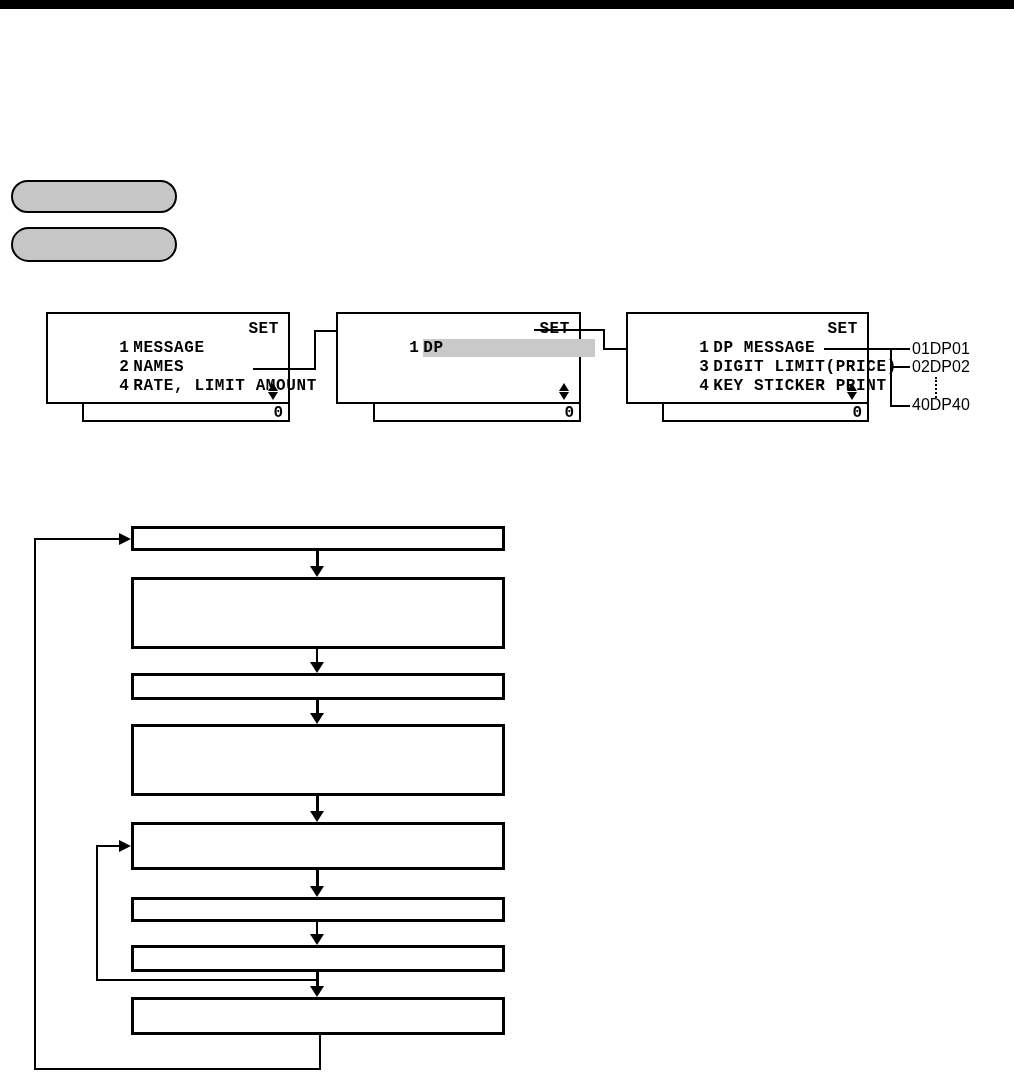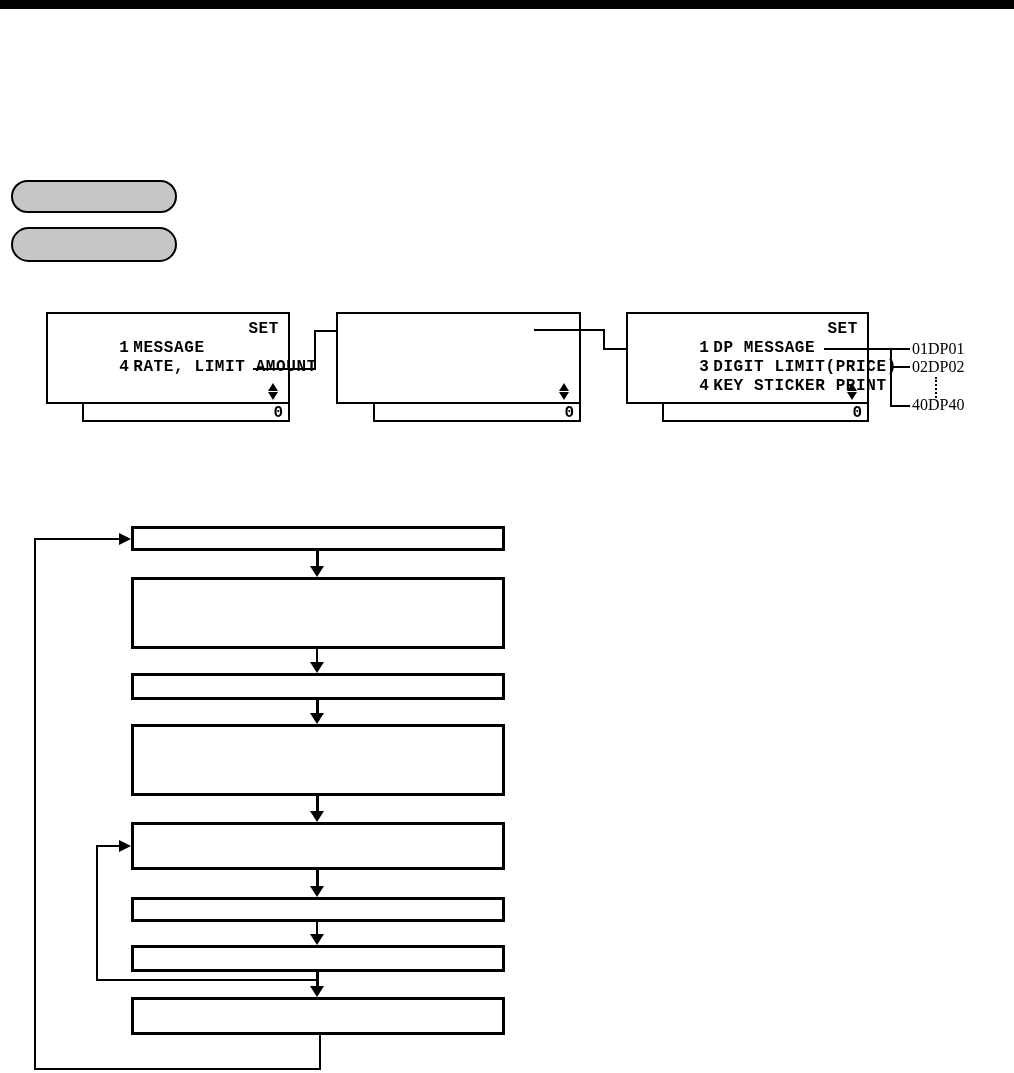--- a/index.html
+++ b/index.html
@@ -1,18 +1,18 @@
 <!DOCTYPE html>
 <html><head>
 <meta charset="utf-8">
 <style>
   html,body{margin:0;padding:0;background:#fff;}
   #canvas{position:relative;width:1014px;height:1073px;background:#ffffff;overflow:hidden;
           font-family:"Liberation Sans",sans-serif;}
-  .abs{position:absolute;font-family:Liberation Serif, serif;}
+  .abs{position:absolute;}
   
   .topbar{left:0;top:0;width:1014px;height:9px;background:#000;}
   
   .pill{left:11px;width:166px;background:#c6c6c6;border:2px solid #000;border-radius:18px;box-sizing:border-box;}
   
   .lcd{border:2px solid #000;background:#fff;box-sizing:border-box;z-index:1;
        font-family:"Liberation Mono","DejaVu Sans Mono",monospace;font-weight:700;
        font-size:16px;letter-spacing:0.6px;color:#000;padding-top:6px;}
   .lcd-row{position:relative;height:19px;line-height:19px;padding-left:10px;white-space:pre;}
   .num{display:inline-block;width:14px;}
@@ -51,32 +51,39 @@
   <div class="abs pill" style="top:227px;height:35px;">
     <span></span>
   </div>
 
   <div class="abs lcd" style="left:46px;top:312px;width:244px;height:92px;">
     <div class="lcd-row">
       <span class="num">1</span><span class="lbl">MESSAGE</span>
       <span class="rt">SET</span>
     </div>
     <div class="lcd-row">
+      <span class="num">2</span><span class="lbl">NAMES</span>
+    </div>
+    <div class="lcd-row">
       <span class="num">4</span><span class="lbl">RATE, LIMIT AMOUNT</span>
     </div>
     <div class="abs updown">
         <i class="tu"></i>
         <i class="td"></i>
       </div>
   </div>
   <div class="abs lcd-status" style="left:82px;top:402px;width:208px;">
     <span>0</span>
   </div>
 
   <div class="abs lcd" style="left:336px;top:312px;width:245px;height:92px;">
+    <div class="lcd-row">
+      <span class="num">1</span><span class="lbl hl w172">DP</span>
+      <span class="rt">SET</span>
+    </div>
     <div class="abs updown">
         <i class="tu"></i>
         <i class="td"></i>
       </div>
   </div>
   <div class="abs lcd-status" style="left:373px;top:402px;width:208px;">
     <span>0</span>
   </div>
 
   <div class="abs lcd" style="left:626px;top:312px;width:243px;height:92px;">

